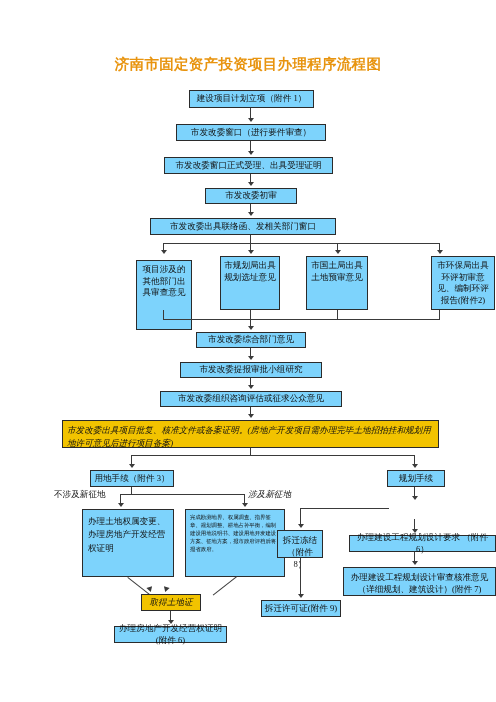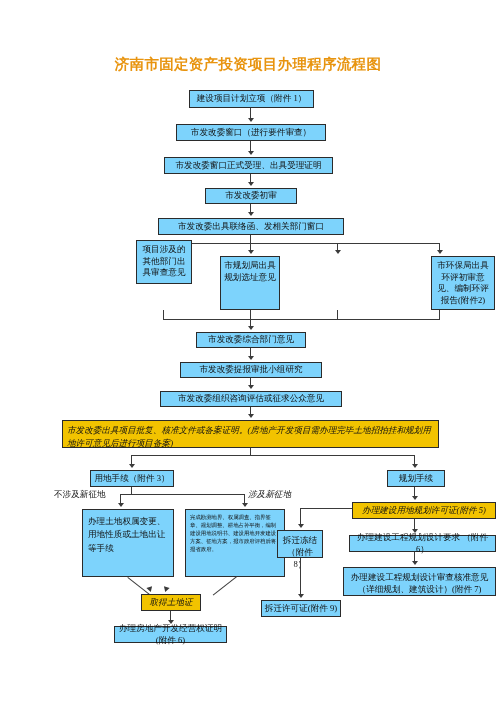--- a/index.html
+++ b/index.html
@@ -124,35 +124,36 @@
   <div class="arrow" style="left:247.5px; top:151px;"></div>
 
   <div class="node" style="left:164px; top:157px; width:169px; height:17px;">市发改委窗口正式受理、出具受理证明</div>
   <div class="vline" style="left:250px; top:174px; height:10px;"></div>
   <div class="arrow" style="left:247.5px; top:182px;"></div>
 
   <div class="node" style="left:205px; top:188px; width:92px; height:16px;">市发改委初审</div>
   <div class="vline" style="left:250px; top:204px; height:10px;"></div>
   <div class="arrow" style="left:247.5px; top:212px;"></div>
 
-  <div class="node" style="left:158px; top:218px; width:186px; height:17px;">市发改委出具联络函、发相关部门窗口</div>
+  <div class="node" style="left:150px; top:218px; width:186px; height:17px;">市发改委出具联络函、发相关部门窗口</div>
 
   <div class="vline" style="left:250px; top:235px; height:9px;"></div>
   <div class="hline" style="left:163px; top:243px; width:277px;"></div>
   <div class="vline" style="left:163px; top:243px; height:9px;"></div>
   <div class="vline" style="left:250px; top:243px; height:9px;"></div>
   <div class="vline" style="left:337px; top:243px; height:9px;"></div>
   <div class="vline" style="left:439px; top:243px; height:9px;"></div>
   <div class="arrow" style="left:160.5px; top:250px;"></div>
   <div class="arrow" style="left:247.5px; top:250px;"></div>
   <div class="arrow" style="left:334.5px; top:250px;"></div>
   <div class="arrow" style="left:436.5px; top:250px;"></div>
 
-  <div class="node topalign" style="left:136px; top:240px; width:56px; height:44px;">项目涉及的其他部门出具审查意见</div>
+  <div class="node topalign" style="left:136px; top:260px; width:56px; height:70px;">项目涉及的其他部门出具审查意见</div>
   <div class="node topalign" style="left:220px; top:256px; width:60px; height:54px;">市规划局出具规划选址意见</div>
+  <div class="node topalign" style="left:306px; top:256px; width:62px; height:54px;">市国土局出具土地预审意见</div>
   <div class="node topalign" style="left:407px; top:256px; width:64px; height:54px;margin-left:24px;">市环保局出具环评初审意见、编制环评报告(附件2)</div>
 
   <div class="vline" style="left:163px; top:310px; height:10px;"></div>
   <div class="vline" style="left:250px; top:310px; height:10px;"></div>
   <div class="vline" style="left:337px; top:310px; height:10px;"></div>
   <div class="vline" style="left:439px; top:310px; height:10px;"></div>
   <div class="hline" style="left:163px; top:319px; width:277px;"></div>
   <div class="vline" style="left:250px; top:319px; height:9px;"></div>
   <div class="arrow" style="left:247.5px; top:326px;"></div>
 
@@ -183,21 +184,21 @@
   <div class="vline" style="left:131px; top:487px; height:8px;"></div>
   <div class="hline" style="left:120px; top:494px; width:125px;"></div>
   <div class="vline" style="left:120px; top:494px; height:11px;"></div>
   <div class="vline" style="left:244px; top:494px; height:11px;"></div>
   <div class="arrow" style="left:117.5px; top:503px;"></div>
   <div class="arrow" style="left:241.5px; top:503px;"></div>
 
   <div class="lbl" style="left:54px; top:489px;">不涉及新征地</div>
   <div class="lbl" style="left:248px; top:489px;font-style:italic;">涉及新征地</div>
 
-  <div class="node topalign" style="left:82px; top:509px; width:92px; height:68px; text-align:left; justify-content:flex-start; padding-left:5px; padding-top:5px; line-height:1.55;">办理土地权属变更、用地性质或土地出让等手续</div>
+  <div class="node topalign" style="left:82px; top:509px; width:92px; height:68px; text-align:left; justify-content:flex-start; padding-left:5px; padding-top:5px; line-height:1.55;">办理土地权属变更、办理房地产开发经营权证明</div>
 
   <div class="node tiny" style="left:185px; top:509px; width:100px; height:68px;">完成勘测地界、权属调查、指界签章、规划调整、耕地占补平衡，编制建设用地说明书、建设用地开发建设方案、征地方案，报市政府评档后将报省政府。</div>
 
   <div class="diag" style="left:128px; top:577px; width:30px; transform:rotate(38deg);"></div>
   <div class="diag" style="left:237px; top:577px; width:30px; transform:rotate(142deg);"></div>
   <div class="arrow-dl" style="left:147px; top:587px; transform:rotate(-18deg);"></div>
   <div class="arrow-dl" style="left:163px; top:587px; transform:rotate(18deg);"></div>
 
   <div class="node yellow" style="left:141px; top:594px; width:60px; height:17px;">取得土地证</div>
   <div class="vline" style="left:170px; top:611px; height:11px;"></div>
@@ -212,21 +213,20 @@
   <div class="node topalign" style="left:277px; top:530px; width:46px; height:28px; padding-top:3px; line-height:1.4;">拆迁冻结（附件 8）</div>
 
   <div class="vline" style="left:300px; top:558px; height:38px;"></div>
   <div class="arrow" style="left:297.5px; top:594px;"></div>
 
   <div class="node" style="left:261px; top:600px; width:80px; height:17px;">拆迁许可证(附件 9)</div>
 
   <div class="vline" style="left:414px; top:487px; height:11px;"></div>
   <div class="arrow" style="left:411.5px; top:496px;"></div>
 
-  <div class="node yellow" style="left:352px; top:502px; width:144px; height:17px;">办理建设用地规划许可证(附件 5)</div>
   <div class="vline" style="left:414px; top:519px; height:12px;"></div>
   <div class="arrow" style="left:411.5px; top:529px;"></div>
 
   <div class="node" style="left:349px; top:535px; width:147px; height:17px;">办理建设工程规划设计要求 （附件 6）</div>
   <div class="vline" style="left:414px; top:552px; height:11px;"></div>
   <div class="arrow" style="left:411.5px; top:561px;"></div>
 
   <div class="node topalign" style="left:343px; top:567px; width:153px; height:29px; padding-top:3px; line-height:1.45;">办理建设工程规划设计审查核准意见（详细规划、建筑设计）(附件 7)</div>
 
 </div>

